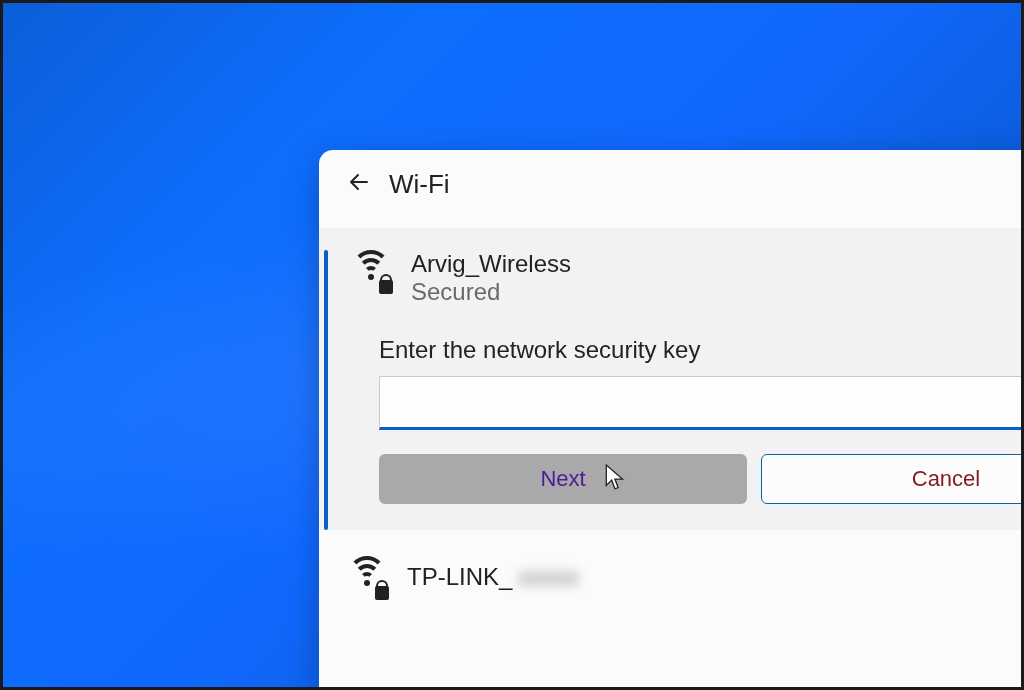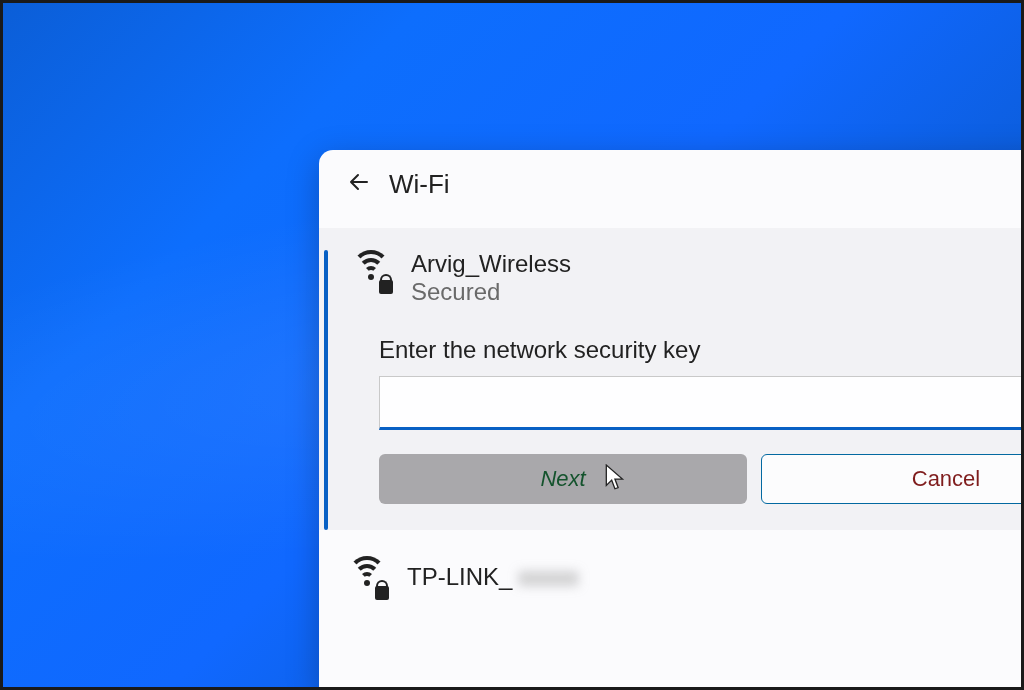--- a/index.html
+++ b/index.html
@@ -149,23 +149,22 @@
       font-size: 22px;
       border-radius: 6px;
       cursor: pointer;
       display: flex;
       align-items: center;
       justify-content: center;
       position: relative;
     }
     .btn-next {
       background: #a9a8ab;
-      color: #14532d;
+      color: #4c1d95;
       border: none;
-      font-style: italic;
     }
     .btn-cancel {
       background: #fcfcfd;
       color: #7f1d1d;
       border: 1px solid #0369a1;
     }
     .cursor {
       position: absolute;
       left: 226px;
       top: 10px;

